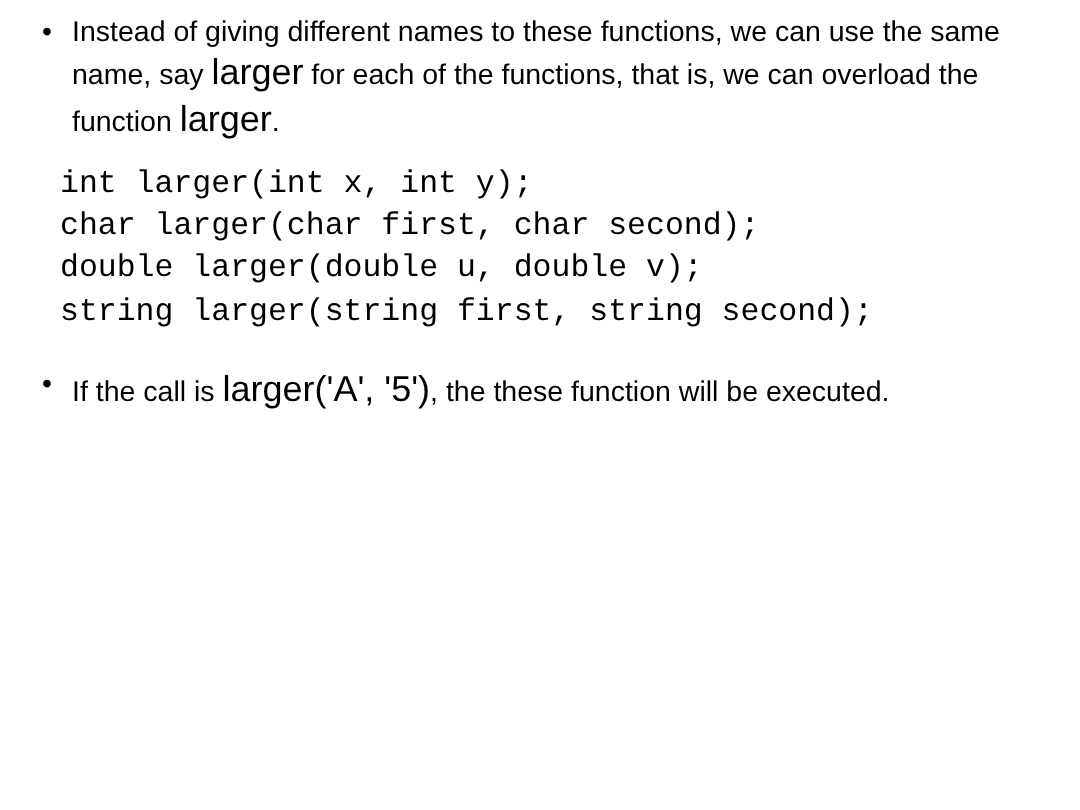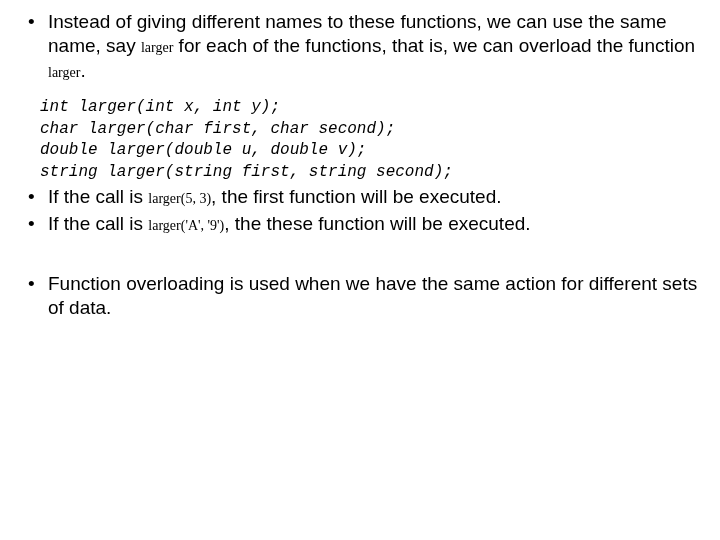--- a/index.html
+++ b/index.html
@@ -27,30 +27,29 @@
     margin: 0 0 2px 0;
   }
   li::before {
     content: "\2022";
     position: absolute;
     left: 6px;
     top: 0;
     font-size: 19px;
   }
   .mono {
-    font-family: Liberation Serif, serif;
-    font-size: 14px;
+    font-family: Liberation Sans, sans-serif;
+    font-size: 24px;
   }
   .codeblock {
     font-family: "Courier New", Courier, monospace;
-    font-size: 16px;
+    font-size: 21px;
     white-space: pre;
-    margin: 6px 0 2px 18px;
+    margin: 6px 0 22px 18px;
     line-height: 1.35;
-    font-style: italic;
   }
   .gap {
     height: 22px;
   }
 </style>
 </head>
 <body>
 
 <div class="page">
 
@@ -60,28 +59,22 @@
     </li>
   </ul>
 
   <div class="codeblock"><span>int larger(int x, int y);</span>
 <span>char larger(char first, char second);</span>
 <span>double larger(double u, double v);</span>
 <span>string larger(string first, string second);</span></div>
 
   <ul>
     <li>
-      <span>If the call is </span><span class="mono">larger(5, 3)</span><span>, the first function will be executed.</span>
-    </li>
-    <li>
-      <span>If the call is </span><span class="mono">larger('A', '9')</span><span>, the these function will be executed.</span>
+      <span>If the call is </span><span class="mono">larger('A', '5')</span><span>, the these function will be executed.</span>
     </li>
   </ul>
 
   <div class="gap"></div>
 
   <ul>
-    <li>
-      <span>Function overloading is used when we have the same action for different sets of data.</span>
-    </li>
   </ul>
 
 </div>
 
 </body></html>

